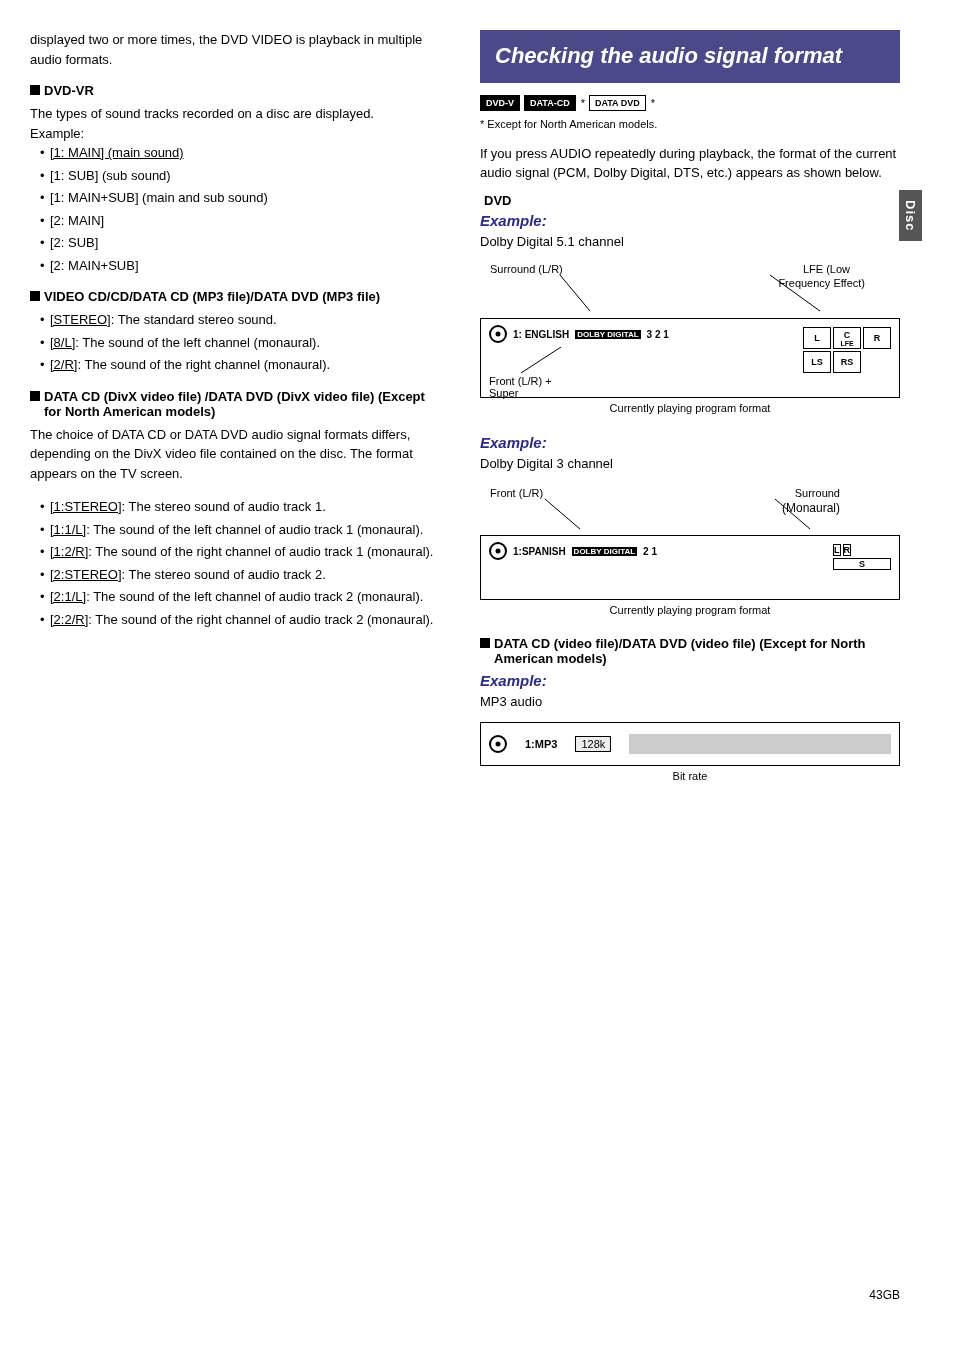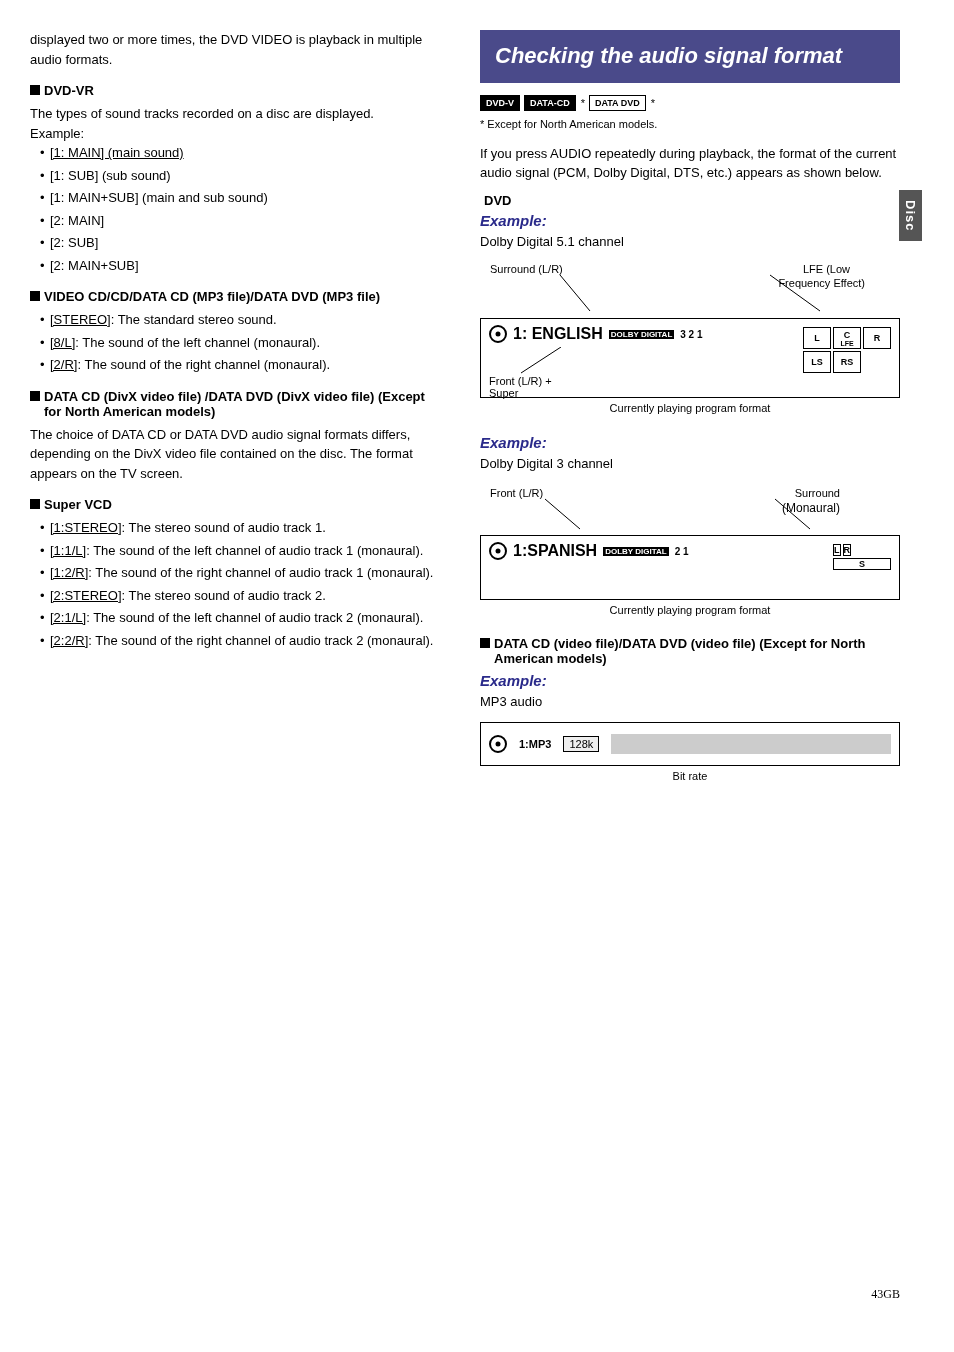--- a/index.html
+++ b/index.html
@@ -41,21 +41,20 @@
       font-size: 13px;
       font-weight: bold;
       padding: 10px 4px;
       letter-spacing: 1px;
     }
     .page-number {
       position: absolute;
       bottom: 20px;
       right: 20px;
       font-size: 12px;
-      font-family: Liberation Serif, serif;
     }
 
     
     .intro-text {
       margin-bottom: 14px;
       line-height: 1.5;
     }
     .section-heading {
       font-weight: bold;
       margin-bottom: 6px;
@@ -191,21 +190,21 @@
       width: 5px;
       height: 5px;
       border-radius: 50%;
       background: #000;
       position: absolute;
       top: 50%;
       left: 50%;
       transform: translate(-50%, -50%);
     }
     .track-info {
-      font-size: 16px;
+      font-size: 10px;
       font-weight: bold;
     }
     .dolby-tag {
       font-size: 8px;
       background: #000;
       color: #fff;
       padding: 0 2px;
       font-weight: bold;
     }
     .channel-cell {
@@ -292,24 +291,20 @@
       <div class="section-heading">
         <span class="square"></span>
         <span>DATA CD (DivX video file) /DATA DVD (DivX video file) (Except for North American models)</span>
       </div>
       <div class="section-body">
         <p>The choice of DATA CD or DATA DVD audio signal formats differs, depending on the DivX video file contained on the disc. The format appears on the TV screen.</p>
       </div>
     </div>
 
     <div>
-      <div class="section-heading">
-        <span class="square"></span>
-        <span>Super VCD</span>
-      </div>
       <div class="section-body">
         <ul class="bullet-list">
           <li><span class="underline">[1:STEREO]</span>: The stereo sound of audio track 1.</li>
           <li><span class="underline">[1:1/L]</span>: The sound of the left channel of audio track 1 (monaural).</li>
           <li><span class="underline">[1:2/R]</span>: The sound of the right channel of audio track 1 (monaural).</li>
           <li><span class="underline">[2:STEREO]</span>: The stereo sound of audio track 2.</li>
           <li><span class="underline">[2:1/L]</span>: The sound of the left channel of audio track 2 (monaural).</li>
           <li><span class="underline">[2:2/R]</span>: The sound of the right channel of audio track 2 (monaural).</li>
         </ul>
       </div>
@@ -417,21 +412,21 @@
     </div>
 
     <div class="data-cd-section">
       <div class="section-heading">
         <span class="square"></span>
         <span>DATA CD (video file)/DATA DVD (video file) (Except for North American models)</span>
       </div>
       <div class="example-heading">Example:</div>
       <div class="example-label">MP3 audio</div>
 
-      <div style="border:1.5px solid #000; padding:6px 8px; display:flex; align-items:center; gap:12px; min-height:44px; position:relative;">
+      <div style="border:1.5px solid #000; padding:6px 8px; display:flex; align-items:center; gap:18px; min-height:44px; position:relative;">
         <span class="disc-icon"></span>
         <span class="mp3-label">1:MP3</span>
         <span class="bitrate-box">128k</span>
 
         <span style="flex:1; background:#ccc; height:20px; display:block;"></span>
       </div>
       <div class="bitrate-caption">Bit rate</div>
     </div>
 
     <div class="right-side-tab">Disc</div>

